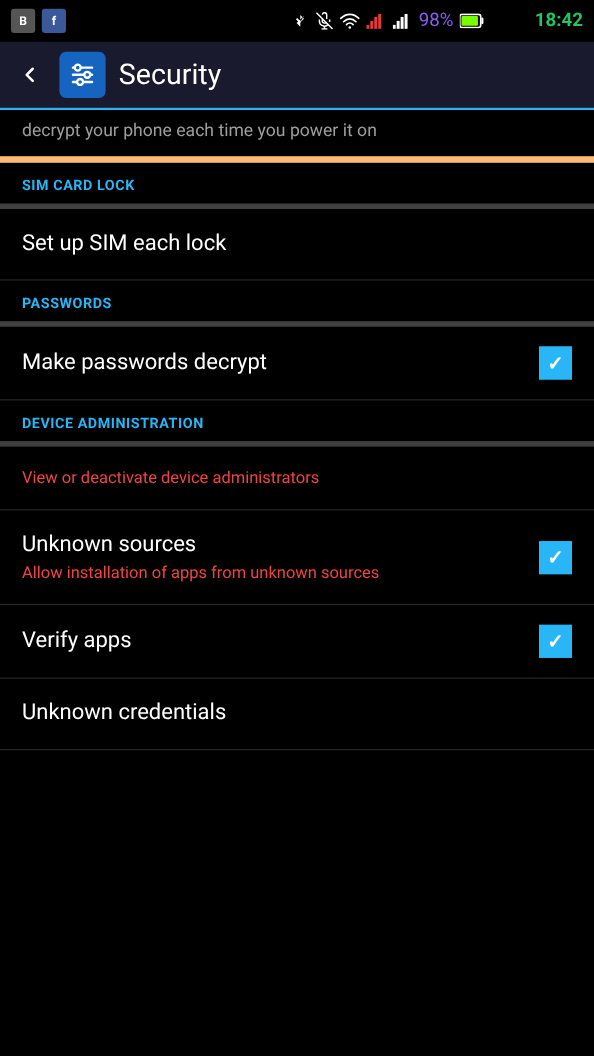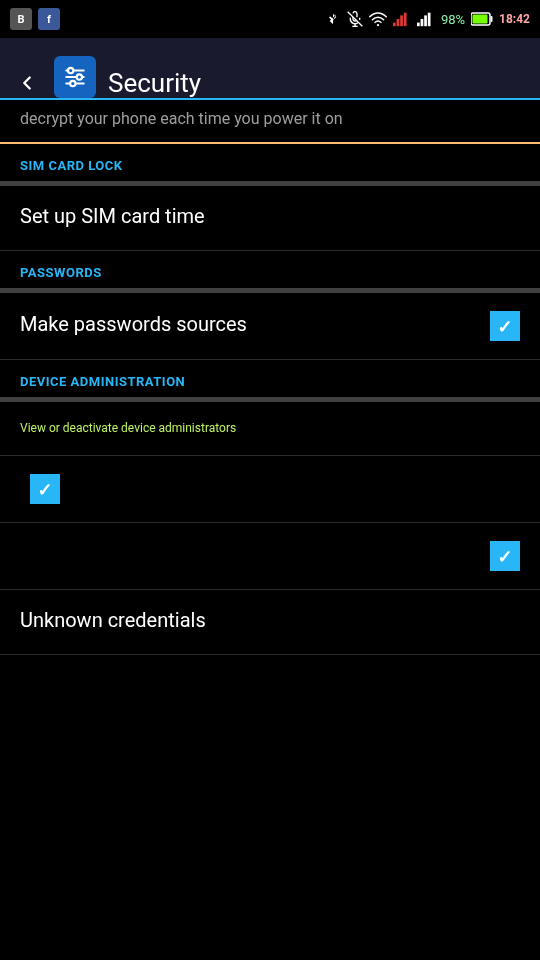--- a/index.html
+++ b/index.html
@@ -36,37 +36,38 @@
 
     .status-bar-right {
       display: flex;
       align-items: center;
       gap: 6px;
       font-size: 14px;
       color: #ffffff;
     }
 
     .battery-text {
-      font-size: 13px;
-      color: #86efac;
+      font-size: 17px;
+      color: #8b5cf6;
     }
 
     .time-text {
-      font-size: 12px;
+      font-size: 17px;
       font-weight: bold;
-      color: #fca5a5;
+      color: #22c55e;
+      margin-left: 40px;
     }
 
     
     .toolbar {
       width: 100%;
       height: 62px;
       background-color: #1a1a2e;
       display: flex;
-      align-items: flex-end;
+      align-items: center;
       padding: 0 12px;
       gap: 12px;
       border-bottom: 2px solid #29b6f6;
     }
 
     .toolbar-back {
       width: 30px;
       height: 30px;
       display: flex;
       align-items: center;
@@ -95,21 +96,21 @@
       width: 100%;
       background-color: #000000;
     }
 
     
     .partial-item {
       padding: 8px 20px 12px 20px;
       font-size: 16px;
       color: #9e9e9e;
       line-height: 1.4;
-      border-bottom: 2px solid #fdba74;
+      border-bottom: 6px solid #fdba74;
     }
 
     
     .section-header {
       padding: 14px 20px 8px 20px;
       font-size: 13px;
       font-weight: bold;
       color: #29b6f6;
       letter-spacing: 0.5px;
       border-bottom: 5px solid #404040;
@@ -129,22 +130,22 @@
       flex: 1;
     }
 
     .setting-item-title {
       font-size: 20px;
       color: #ffffff;
       margin-bottom: 4px;
     }
 
     .setting-item-subtitle {
-      font-size: 12px;
-      color: #bef264;
+      font-size: 15px;
+      color: #ef4444;
       line-height: 1.4;
     }
 
     
     .checkbox {
       width: 30px;
       height: 30px;
       border: 2px solid #29b6f6;
       background-color: #29b6f6;
       display: flex;
@@ -252,51 +253,56 @@
 
   <div class="partial-item">
     <span>decrypt your phone each time you power it on</span>
   </div>
 
   <div class="section-header">
     <span>SIM CARD LOCK</span>
   </div>
   <div class="setting-item">
     <div class="setting-item-text">
-      <div class="setting-item-title">Set up SIM card time</div>
+      <div class="setting-item-title">Set up SIM each lock</div>
     </div>
   </div>
 
   <div class="section-header">
     <span>PASSWORDS</span>
   </div>
   <div class="setting-item">
     <div class="setting-item-text">
-      <div class="setting-item-title">Make passwords sources</div>
+      <div class="setting-item-title">Make passwords decrypt</div>
     </div>
     <div class="checkbox">
       <span class="checkbox-check">✓</span>
     </div>
   </div>
 
   <div class="section-header">
     <span>DEVICE ADMINISTRATION</span>
   </div>
   <div class="setting-item">
     <div class="setting-item-text">
       <div class="setting-item-subtitle">View or deactivate device administrators</div>
     </div>
   </div>
   <div class="setting-item">
+    <div class="setting-item-text">
+      <div class="setting-item-title">Unknown sources</div>
+      <div class="setting-item-subtitle">Allow installation of apps from unknown sources</div>
+    </div>
     <div class="checkbox">
       <span class="checkbox-check">✓</span>
     </div>
   </div>
   <div class="setting-item">
     <div class="setting-item-text">
+      <div class="setting-item-title">Verify apps</div>
     </div>
     <div class="checkbox">
       <span class="checkbox-check">✓</span>
     </div>
   </div>
 
   <div class="setting-item">
     <div class="setting-item-text">
       <div class="setting-item-title">Unknown credentials</div>
     </div>

